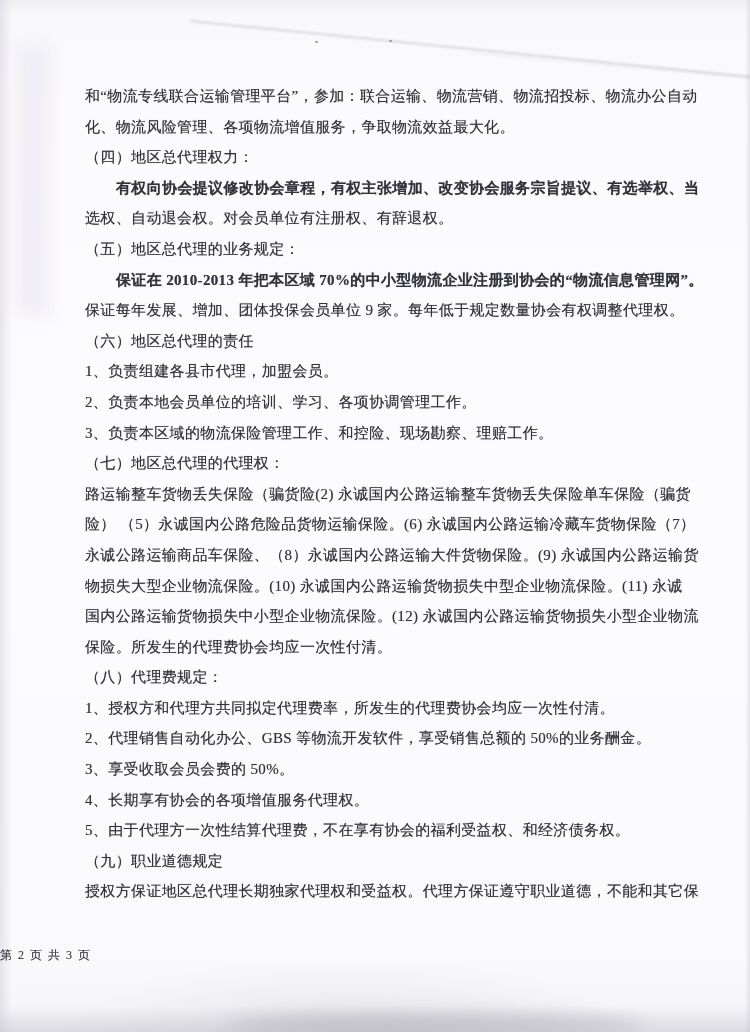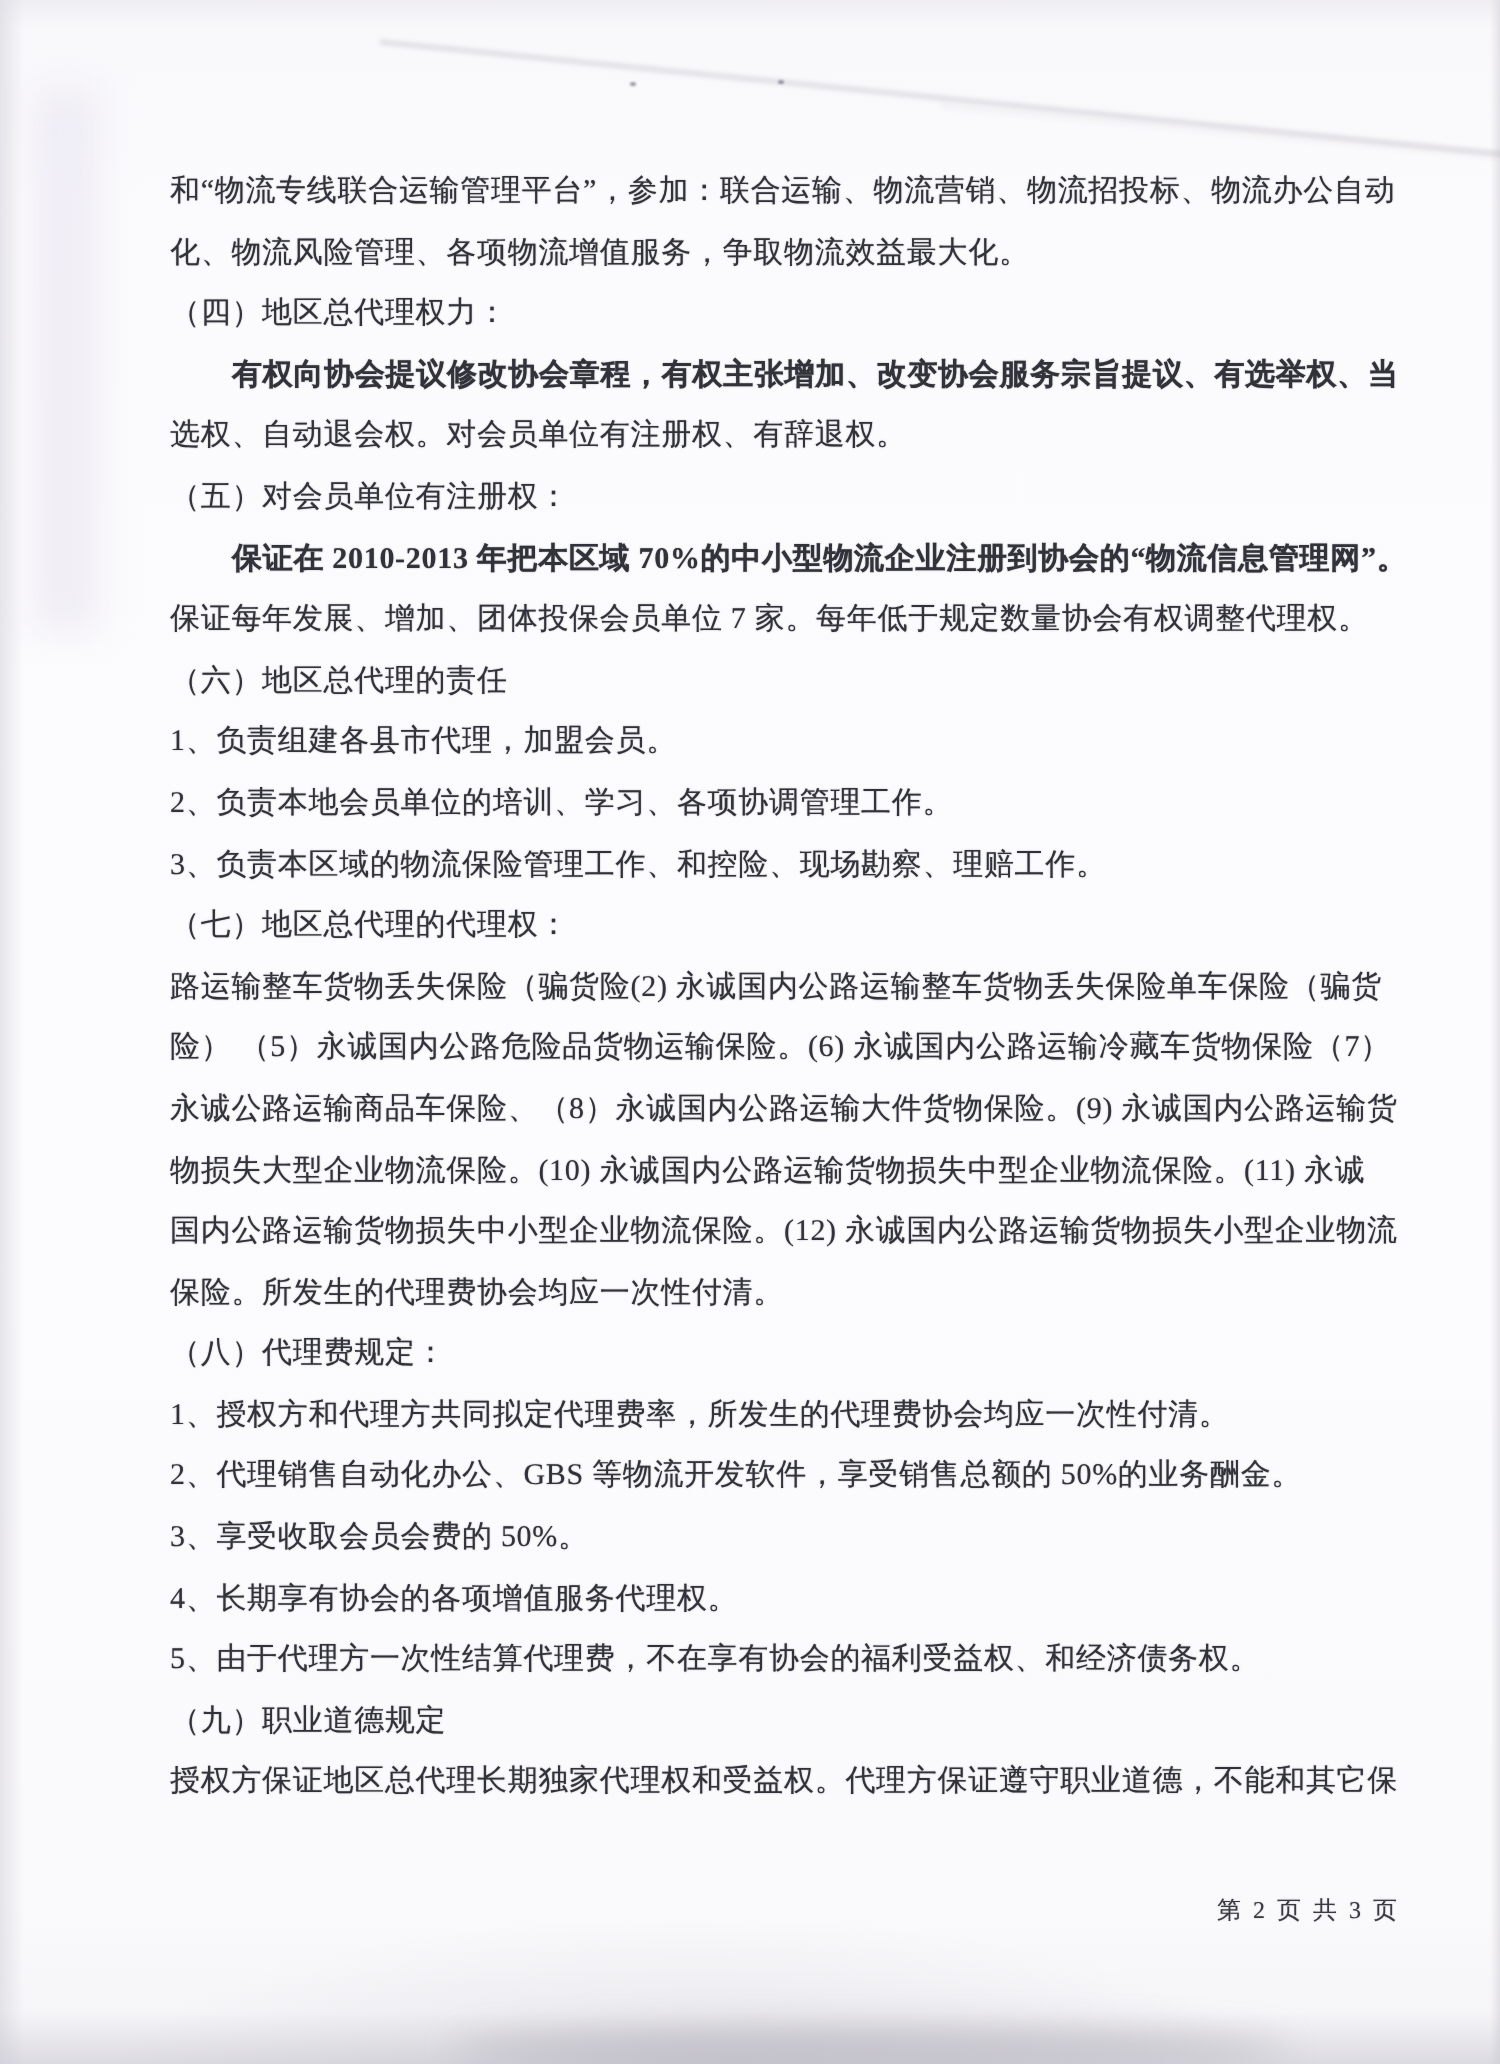--- a/index.html
+++ b/index.html
@@ -42,44 +42,44 @@
   .doc{
     position:absolute;left:85px;top:81px;width:616px;
     font-size:15px;letter-spacing:0.35px;
     color:#32323a;
     text-shadow:0 0 0.7px rgba(48,48,60,0.55);
   }
   .line{line-height:30.6px;height:30.6px;white-space:nowrap;}
   .line.indent{text-indent:31px;font-weight:bold;}
   .footer{
     position:absolute;left:0;top:947px;width:700px;
-    text-align:right;font-size:12px;letter-spacing:1.5px;
+    text-align:left;font-size:12px;letter-spacing:1.5px;
     color:#3a3a44;text-shadow:0 0 0.6px rgba(48,48,60,0.5);
   }
 </style>
 </head>
 <body>
 
 <div class="paper">
   <div class="lavender-band"></div>
   <div class="crease-1"></div>
   <div class="crease-2"></div>
   <div class="speck s1"></div>
   <div class="speck s2"></div>
   <div class="bottom-blob"></div>
 
   <div class="doc">
       <div class="line">和“物流专线联合运输管理平台”，参加：联合运输、物流营销、物流招投标、物流办公自动</div>
       <div class="line">化、物流风险管理、各项物流增值服务，争取物流效益最大化。</div>
       <div class="line">（四）地区总代理权力：</div>
       <div class="line indent">有权向协会提议修改协会章程，有权主张增加、改变协会服务宗旨提议、有选举权、当</div>
       <div class="line">选权、自动退会权。对会员单位有注册权、有辞退权。</div>
-      <div class="line">（五）对会员单位有注册权：</div>
+      <div class="line">（五）地区总代理的业务规定：</div>
       <div class="line indent">保证在 2010-2013 年把本区域 70%的中小型物流企业注册到协会的“物流信息管理网”。</div>
-      <div class="line">保证每年发展、增加、团体投保会员单位 7 家。每年低于规定数量协会有权调整代理权。</div>
+      <div class="line">保证每年发展、增加、团体投保会员单位 9 家。每年低于规定数量协会有权调整代理权。</div>
       <div class="line">（六）地区总代理的责任</div>
       <div class="line">1、负责组建各县市代理，加盟会员。</div>
       <div class="line">2、负责本地会员单位的培训、学习、各项协调管理工作。</div>
       <div class="line">3、负责本区域的物流保险管理工作、和控险、现场勘察、理赔工作。</div>
       <div class="line">（七）地区总代理的代理权：</div>
       <div class="line">路运输整车货物丢失保险（骗货险(2) 永诚国内公路运输整车货物丢失保险单车保险（骗货</div>
       <div class="line">险） （5）永诚国内公路危险品货物运输保险。(6) 永诚国内公路运输冷藏车货物保险（7）</div>
       <div class="line">永诚公路运输商品车保险、（8）永诚国内公路运输大件货物保险。(9) 永诚国内公路运输货</div>
       <div class="line">物损失大型企业物流保险。(10) 永诚国内公路运输货物损失中型企业物流保险。(11) 永诚</div>
       <div class="line">国内公路运输货物损失中小型企业物流保险。(12) 永诚国内公路运输货物损失小型企业物流</div>

